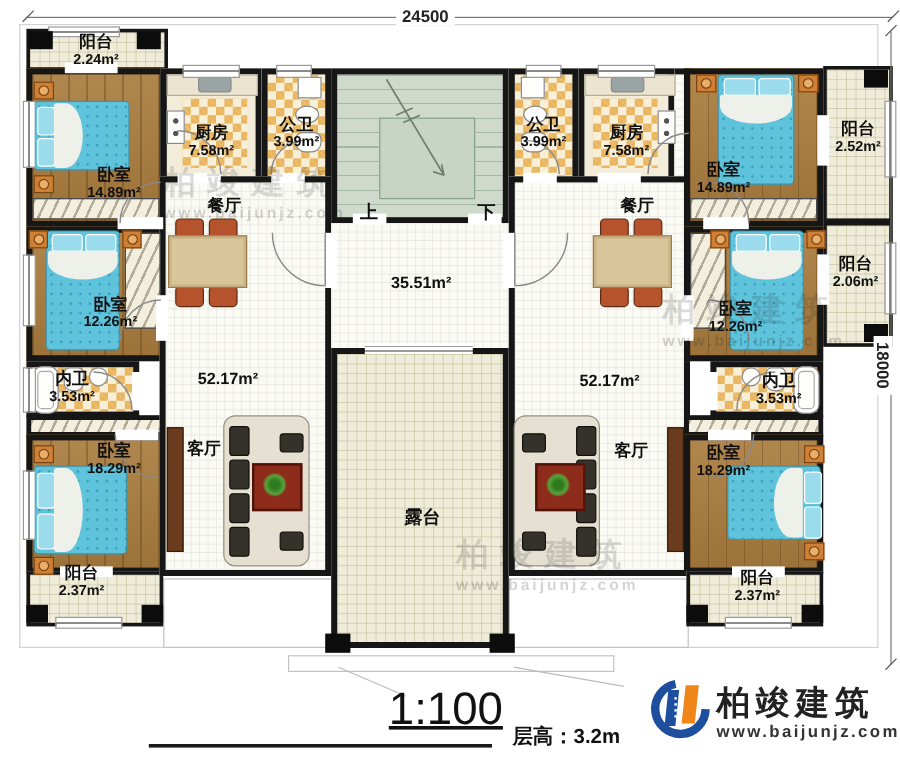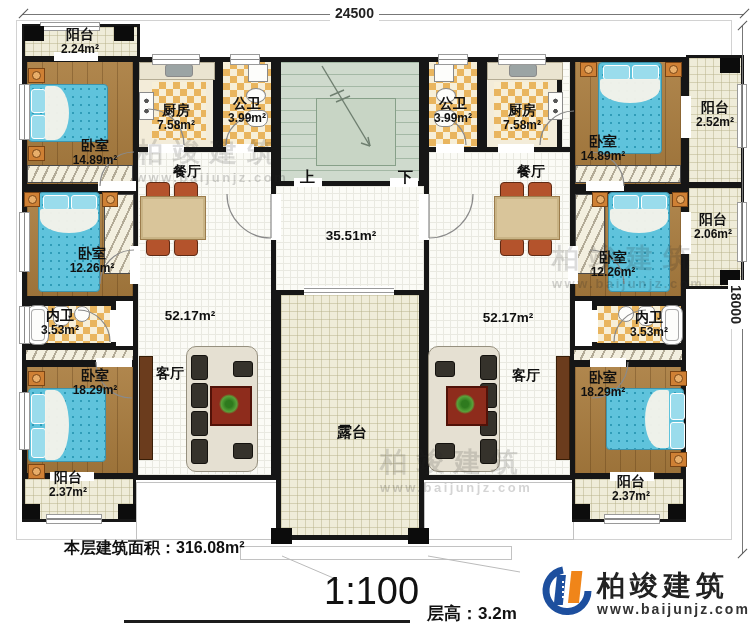--- a/index.html
+++ b/index.html
@@ -46,21 +46,21 @@
   .wm .wm1{font-size:27px;font-weight:700;letter-spacing:10px;color:rgba(40,40,40,.16);}
   .wm .wm2{font-size:13px;font-weight:700;letter-spacing:2.5px;color:rgba(40,40,40,.20);}
   .dimlbl{position:absolute;background:#fff;padding:0 5px;font-size:14px;font-weight:700;color:#222;z-index:6;}
   .dimline{position:absolute;background:#777;z-index:5;}
   .tick{position:absolute;width:13px;height:1px;background:#555;transform:rotate(-45deg);z-index:6;}
   .porch{position:absolute;background:#fff;border:1px solid #c2c2c2;}
   .overlay{position:absolute;left:0;top:0;z-index:8;pointer-events:none;}
   
   .areanote{position:absolute;left:64px;top:538px;font-size:16px;font-weight:600;color:#111;z-index:11;}
   .bigtitle{position:absolute;left:127px;top:566px;font-size:41px;font-weight:500;letter-spacing:3px;color:#111;z-index:11;}
-  .scaletxt{position:absolute;left:324px;top:570px;font-size:38px;font-weight:400;color:#111;z-index:11;}
+  .scaletxt{position:absolute;left:324px;top:570px;font-size:38px;font-weight:400;color:#111;z-index:11;text-decoration:underline;}
   .underline{position:absolute;left:124px;top:620px;width:286px;height:3px;background:#1c1c1c;z-index:11;}
   .fheight{position:absolute;left:427px;top:602px;font-size:17px;font-weight:600;color:#111;z-index:11;}
   .brandname{position:absolute;left:597px;top:567px;font-size:28px;font-weight:800;letter-spacing:5px;color:#222;z-index:11;}
   .brandurl{position:absolute;left:597px;top:601px;font-size:14px;font-weight:700;letter-spacing:2px;color:#333;z-index:11;}
   .logo{position:absolute;left:538px;top:565px;z-index:11;}
 </style>
 </head>
 <body>
 
 <div class="page">
@@ -401,23 +401,20 @@
   </div>
   <div class="wm" style="left:552px;top:240px;">
     <div class="wm1">柏竣建筑</div>
       <div class="wm2">www.baijunjz.com</div>
   </div>
   <div class="wm" style="left:380px;top:444px;">
     <div class="wm1">柏竣建筑</div>
       <div class="wm2">www.baijunjz.com</div>
   </div>
 
-  <div class="areanote">
-    <span>本层建筑面积：</span><span>316.08m²</span>
-  </div>
   <div class="scaletxt">1:100</div>
   <div class="underline"></div>
   <div class="fheight">
     <span>层高：</span><span>3.2m</span>
   </div>
   <div class="logo">
     <svg width="54" height="52" viewBox="0 0 54 52">
       <path d="M25 5 A21 21 0 1 0 50 26" stroke="#1d4f9e" stroke-width="7" fill="none"></path>
       <rect x="20" y="10" width="9" height="30" fill="#1d4f9e" transform="skewX(-6)"></rect>
       <rect x="34" y="6" width="11" height="32" fill="#f08519" transform="skewX(-6)"></rect>

